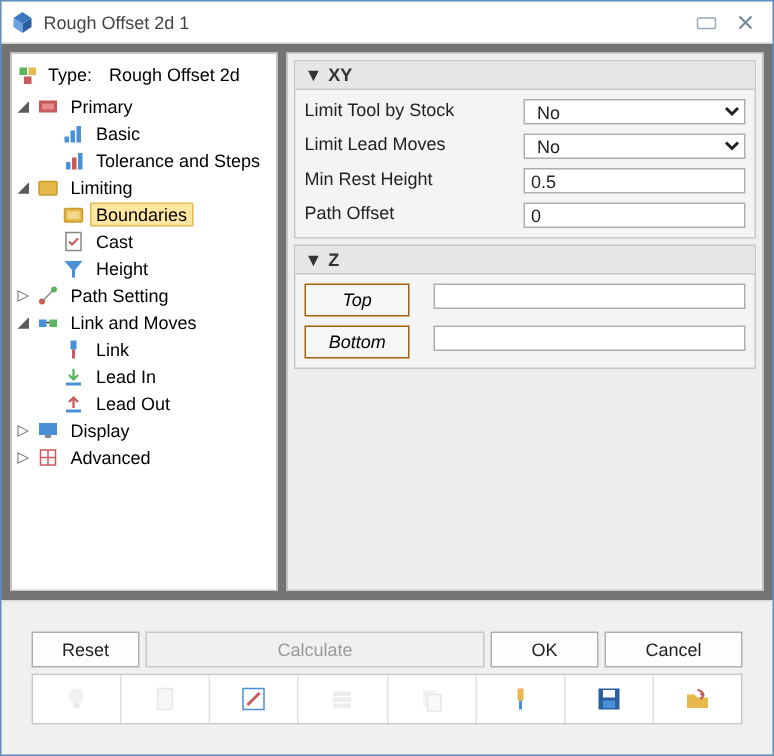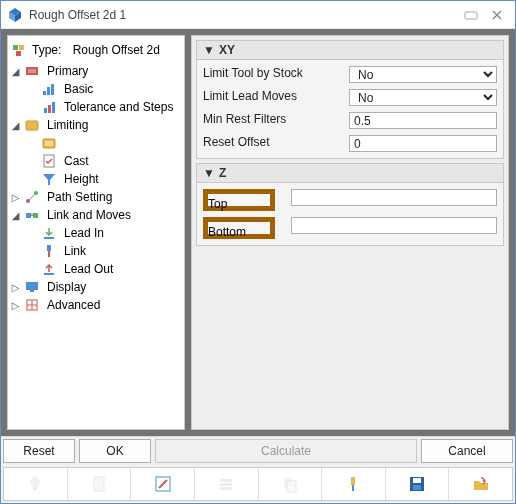--- a/index.html
+++ b/index.html
@@ -21,23 +21,23 @@
 .tree-row.selected .lbl { background: #ffe7a2; border: 1px solid #e6b84e; border-radius: 1px; }
 .indent { display: inline-block; }
 .section { border: 1px solid #c8c8c8; background: #f4f4f4; }
 .sec-head { background: #e6e6e6; border-bottom: 1px solid #c8c8c8; padding: 2px 6px; display: flex; align-items: center; gap: 4px; font-weight: bold; color: #333; cursor: default; }
 .sec-body { padding: 6px; display: flex; flex-direction: column; gap: 6px; }
 .form-row { display: flex; align-items: flex-start; gap: 16px; }
 .form-row .flabel { width: 130px; color: #222; }
 .form-row .fval { flex: 1; }
 select, input[type="text"] { width: 100%; height: 17px; border: 1px solid #abadb3; background: #fff; padding: 0 4px; color: #222; }
 .btnrow { display: flex; gap: 8px; justify-content: flex-start; }
-.midbtn { width: 100px; height: 22px; background: #f6f6f6; border: 5px solid #a16207; line-height: 20px; cursor: default; }
+.midbtn { width: 100px; height: 22px; background: #f6f6f6; border: 1px solid #a16207; text-align: center; line-height: 20px; cursor: default; font-style: italic; }
 .z-input { width: 150px; }
-.footer { padding: 2px; display: flex; flex-direction: column; gap: 4px; border-top: 1px solid #d9d9d9; background: #f0f0f0; }
+.footer { padding: 20px; display: flex; flex-direction: column; gap: 4px; border-top: 1px solid #d9d9d9; background: #f0f0f0; }
 .footer-buttons { display: flex; gap: 4px; align-items: center; }
 .btn { height: 24px; border: 1px solid #adadad; background: #fdfdfd; text-align: center; line-height: 22px; cursor: default; color: #222; }
 .btn.disabled { color: #9a9a9a; background: #f0f0f0; border-color: #c8c8c8; }
 .btn-reset { width: 72px; }
 .btn-calc { flex: 1; }
 .btn-ok { width: 72px; }
 .btn-cancel { width: 92px; }
 .toolbar { display: flex; gap: 0; border: 1px solid #c8c8c8; background: #fff; padding: 0; }
 .tbtn { flex: 1; height: 32px; display: flex; align-items: center; justify-content: center; border-right: 1px solid #e0e0e0; cursor: default; }
 .tbtn:last-child { border-right: none; }
@@ -132,20 +132,21 @@
       </div>
       <div class="tree-row selected">
         <span class="indent" style="width:14px"></span>
           <span class="tw blank">·</span>
         <span class="ic">
             <svg width="16" height="16">
               <rect x="2" y="4" width="12" height="9" rx="1" fill="#e6b84e" stroke="#c69a2e"></rect>
               <rect x="4" y="6" width="8" height="5" fill="#f2d68a"></rect>
             </svg>
           </span>
+        <span class="lbl">Boundaries</span>
       </div>
       <div class="tree-row">
         <span class="indent" style="width:14px"></span>
           <span class="tw blank">·</span>
         <span class="ic">
             <svg width="16" height="16">
               <rect x="3" y="2" width="10" height="12" fill="#fff" stroke="#888"></rect>
               <path d="M5 8 l2 2 l4 -4" stroke="#c85a5a" stroke-width="1.5" fill="none"></path>
             </svg>
           </span>
@@ -183,36 +184,36 @@
               <line x1="7" y1="8" x2="9" y2="8" stroke="#333"></line>
             </svg>
           </span>
         <span class="lbl">Link and Moves</span>
       </div>
       <div class="tree-row">
         <span class="indent" style="width:14px"></span>
           <span class="tw blank">·</span>
         <span class="ic">
             <svg width="16" height="16">
+              <rect x="6" y="2" width="4" height="6" fill="#4a90d9"></rect>
+              <line x1="8" y1="8" x2="8" y2="14" stroke="#c85a5a" stroke-width="2"></line>
+            </svg>
+          </span>
+        <span class="lbl">Link</span>
+      </div>
+      <div class="tree-row">
+        <span class="indent" style="width:14px"></span>
+          <span class="tw blank">·</span>
+        <span class="ic">
+            <svg width="16" height="16">
               <line x1="3" y1="13" x2="13" y2="13" stroke="#4a90d9" stroke-width="2"></line>
               <path d="M8 3 v7 M5 7 l3 3 l3 -3" stroke="#5ab45a" fill="none" stroke-width="1.5"></path>
             </svg>
           </span>
         <span class="lbl">Lead In</span>
-      </div>
-      <div class="tree-row">
-        <span class="indent" style="width:14px"></span>
-          <span class="tw blank">·</span>
-        <span class="ic">
-            <svg width="16" height="16">
-              <rect x="6" y="2" width="4" height="6" fill="#4a90d9"></rect>
-              <line x1="8" y1="8" x2="8" y2="14" stroke="#c85a5a" stroke-width="2"></line>
-            </svg>
-          </span>
-        <span class="lbl">Link</span>
       </div>
       <div class="tree-row">
         <span class="indent" style="width:14px"></span>
           <span class="tw blank">·</span>
         <span class="ic">
             <svg width="16" height="16">
               <line x1="3" y1="13" x2="13" y2="13" stroke="#4a90d9" stroke-width="2"></line>
               <path d="M8 11 v-7 M5 7 l3 -3 l3 3" stroke="#c85a5a" fill="none" stroke-width="1.5"></path>
             </svg>
           </span>
@@ -252,25 +253,25 @@
         <div class="sec-body">
           <div class="form-row">
             <span class="flabel">Limit Tool by Stock</span>
             <div class="fval"><select><option>No</option></select></div>
           </div>
           <div class="form-row">
             <span class="flabel">Limit Lead Moves</span>
             <div class="fval"><select><option>No</option></select></div>
           </div>
           <div class="form-row">
-            <span class="flabel">Min Rest Filters</span>
+            <span class="flabel">Min Rest Height</span>
             <div class="fval"><input type="text" value="0.5" style=""></div>
           </div>
           <div class="form-row">
-            <span class="flabel">Reset Offset</span>
+            <span class="flabel">Path Offset</span>
             <div class="fval"><input type="text" value="0" style=""></div>
           </div>
         </div>
       </div>
 
       <div class="section">
         <div class="sec-head">
           <span>▼</span>
           <span>Z</span>
         </div>
@@ -287,22 +288,22 @@
           </div>
         </div>
       </div>
 
     </div>
   </div>
 
   <div class="footer">
     <div class="footer-buttons">
       <div class="btn btn-reset">Reset</div>
+      <div class="btn btn-calc disabled">Calculate</div>
       <div class="btn btn-ok">OK</div>
-      <div class="btn btn-calc disabled">Calculate</div>
       <div class="btn btn-cancel">Cancel</div>
     </div>
     <div class="toolbar">
       <div class="tbtn disabled">
         <span>
             <svg width="20" height="20">
               <circle cx="10" cy="8" r="5" fill="#d8d8d8"></circle>
               <rect x="8" y="13" width="4" height="3" fill="#bbb"></rect>
             </svg>
           </span>

